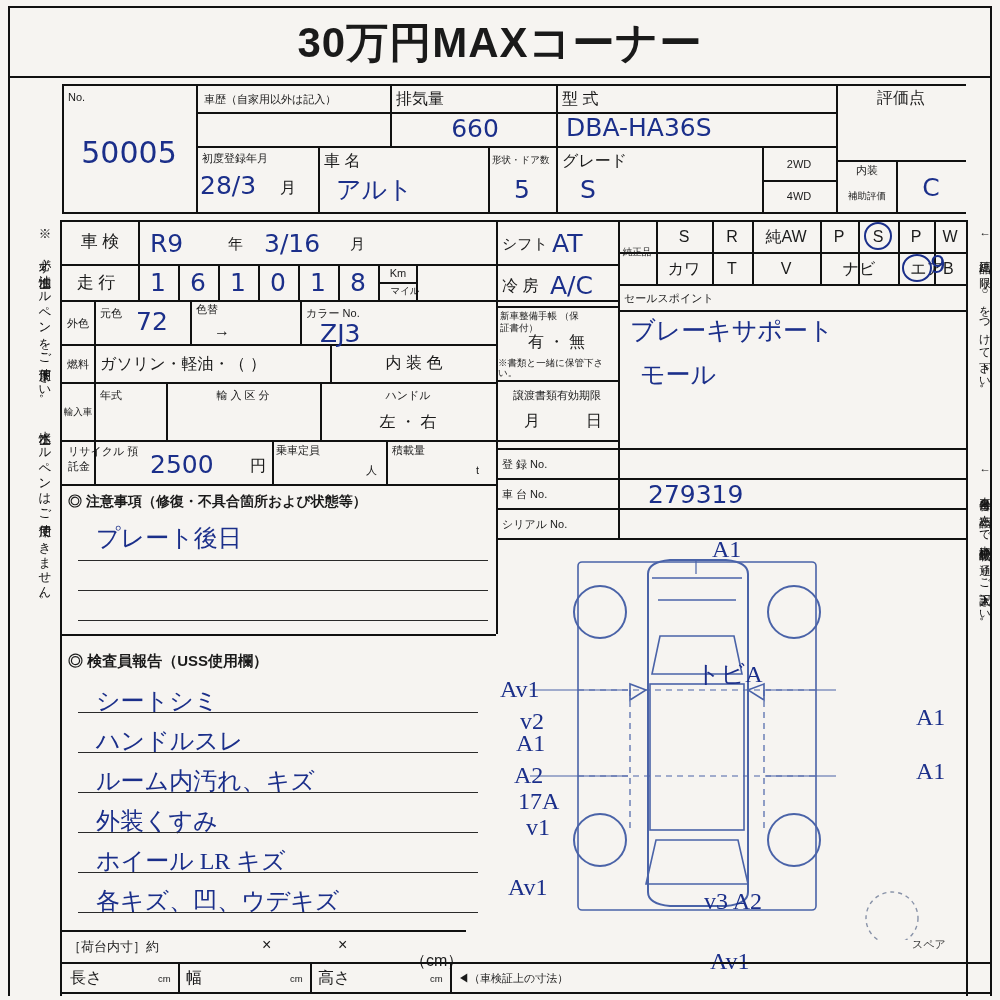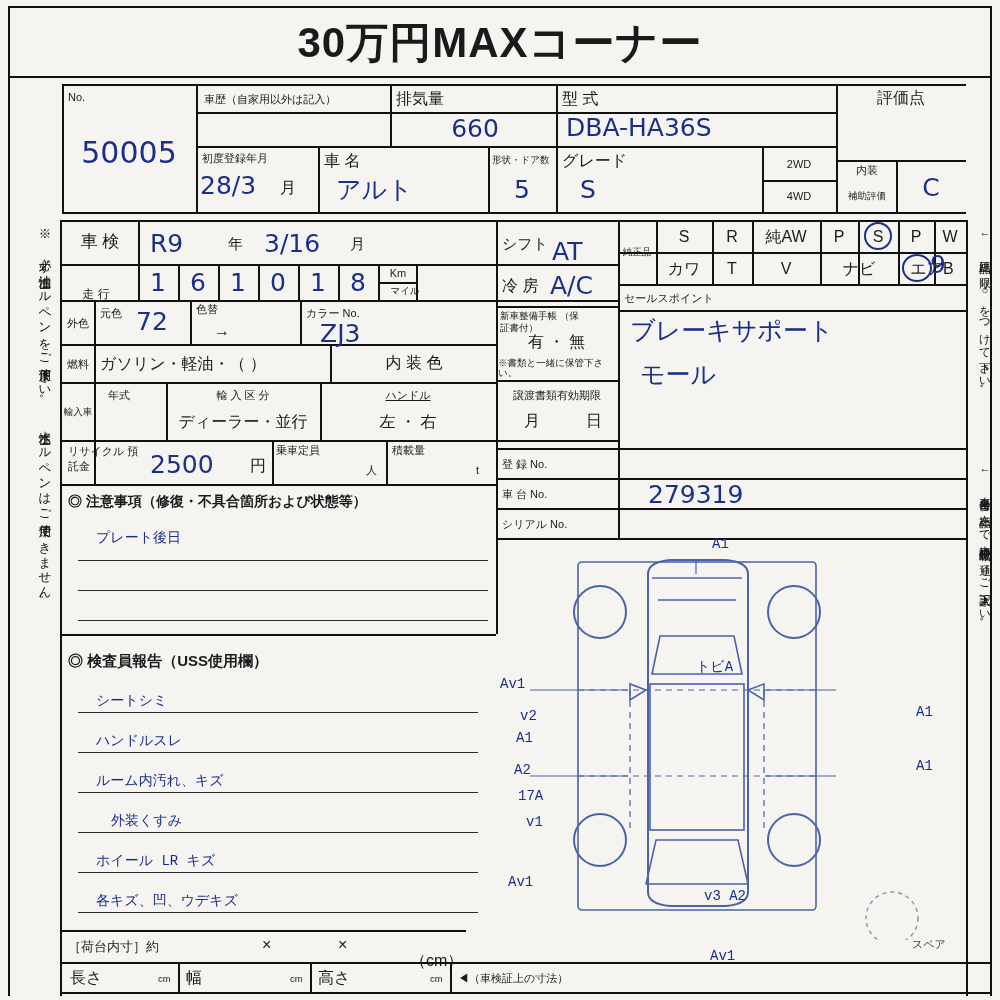--- a/index.html
+++ b/index.html
@@ -20,21 +20,21 @@
   .ln{position:absolute;background:#111;}
   .hline{height:2px;}
   .vline{width:2px;}
   .thin{background:#2a2a2a;}
   .lbl{font-size:16px;line-height:1.1;}
   .lbl-s{font-size:11px;line-height:1.1;}
   .lbl-xs{font-size:9.5px;line-height:1.05;}
   .ctr{display:flex;align-items:center;justify-content:center;text-align:center;}
   .lft{display:flex;align-items:center;}
   .hw{font-family:"DejaVu Sans", sans-serif;color:#1b2f8a;font-size:25px;}
-  .hw-s{font-family:Liberation Mono, monospace;color:#1b2f8a;font-size:14px;}
+  .hw-s{font-family:Liberation Serif, serif;color:#1b2f8a;font-size:24px;}
   .hw-b{font-family:"DejaVu Sans", sans-serif;color:#1b2f8a;font-size:30px;}
   .title{
     font-size:42px;font-weight:bold;letter-spacing:1px;
   }
   .vert{
     writing-mode:vertical-rl;text-orientation:upright;
     font-size:12.5px;line-height:1.25;letter-spacing:1px;
   }
   .circ{border:2px solid #1b2f8a;border-radius:50%;}
   .carwrap{position:absolute;}
@@ -120,21 +120,21 @@
   <div class="ln vline" style="left:94px;top:300px;height:184px;"></div>
   <div class="ln vline" style="left:138px;top:220px;height:80px;"></div>
   <div class="ln vline" style="left:496px;top:220px;height:414px;"></div>
 
   <div class="b ctr lbl" style="left:62px;top:226px;width:76px;height:32px;font-size:17px;">車 検</div>
   <div class="b lft hw" style="left:150px;top:226px;width:80px;height:34px;">R9</div>
   <div class="b lft lbl" style="left:228px;top:234px;width:30px;height:20px;font-size:15px;">年</div>
   <div class="b lft hw" style="left:264px;top:226px;width:90px;height:34px;">3/16</div>
   <div class="b lft lbl" style="left:350px;top:234px;width:30px;height:20px;font-size:15px;">月</div>
 
-  <div class="b ctr lbl" style="left:62px;top:268px;width:68px;height:30px;font-size:12px;margin-top:12px;">走 行</div>
+  <div class="b ctr lbl" style="left:62px;top:268px;width:68px;height:30px;font-size:17px;">走 行</div>
   <div class="ln vline" style="left:138px;top:264px;height:36px;"></div>
   <div class="ln vline" style="left:178px;top:264px;height:36px;"></div>
   <div class="ln vline" style="left:218px;top:264px;height:36px;"></div>
   <div class="ln vline" style="left:258px;top:264px;height:36px;"></div>
   <div class="ln vline" style="left:298px;top:264px;height:36px;"></div>
   <div class="ln vline" style="left:338px;top:264px;height:36px;"></div>
   <div class="ln vline" style="left:378px;top:264px;height:36px;"></div>
   <div class="b ctr hw" style="left:138px;top:266px;width:40px;height:32px;">1</div>
   <div class="b ctr hw" style="left:178px;top:266px;width:40px;height:32px;">6</div>
   <div class="b ctr hw" style="left:218px;top:266px;width:40px;height:32px;">1</div>
@@ -155,46 +155,45 @@
   <div class="ln vline" style="left:300px;top:300px;height:44px;"></div>
   <div class="b lft lbl-s" style="left:306px;top:304px;width:100px;height:18px;">カラー No.</div>
   <div class="b lft hw" style="left:320px;top:320px;width:120px;height:26px;">ZJ3</div>
 
   <div class="b ctr lbl-s" style="left:62px;top:348px;width:32px;height:32px;">燃料</div>
   <div class="b lft lbl" style="left:100px;top:350px;width:220px;height:28px;">ガソリン・軽油・（        ）</div>
   <div class="ln vline" style="left:330px;top:344px;height:38px;"></div>
   <div class="b ctr lbl" style="left:334px;top:348px;width:160px;height:30px;">内 装 色</div>
 
   <div class="b ctr lbl-xs" style="left:62px;top:386px;width:32px;height:52px;line-height:1.3;">輸入車</div>
-  <div class="b lft lbl-s" style="left:108px;top:386px;width:66px;height:18px;">年式</div>
+  <div class="b lft lbl-s" style="left:100px;top:386px;width:66px;height:18px;">年式</div>
   <div class="ln vline" style="left:166px;top:382px;height:58px;"></div>
   <div class="b ctr lbl-s" style="left:168px;top:386px;width:150px;height:18px;">輸 入 区 分</div>
-  <div class="b ctr lbl" style="left:168px;top:408px;width:150px;height:28px;">ディーラー・並行</div>
   <div class="ln vline" style="left:320px;top:382px;height:58px;"></div>
-  <div class="b ctr lbl-s" style="left:322px;top:386px;width:172px;height:18px;text-decoration:underline;">ハンドル</div>
+  <div class="b ctr lbl-s" style="left:322px;top:386px;width:172px;height:18px;">ハンドル</div>
   <div class="b ctr lbl" style="left:322px;top:408px;width:172px;height:28px;">左 ・ 右</div>
 
   <div class="b lbl-s" style="left:68px;top:444px;width:80px;height:38px;line-height:1.35;">リサイクル 預託金</div>
   <div class="b lft hw" style="left:150px;top:448px;width:90px;height:32px;">2500</div>
   <div class="b lft lbl" style="left:250px;top:456px;width:30px;height:20px;">円</div>
   <div class="ln vline" style="left:272px;top:440px;height:44px;"></div>
   <div class="b lft lbl-s" style="left:276px;top:442px;width:90px;height:16px;">乗車定員</div>
   <div class="b lbl-s" style="left:366px;top:464px;width:20px;height:16px;">人</div>
   <div class="ln vline" style="left:386px;top:440px;height:44px;"></div>
   <div class="b lft lbl-s" style="left:392px;top:442px;width:80px;height:16px;">積載量</div>
   <div class="b lbl-s" style="left:476px;top:464px;width:18px;height:16px;">t</div>
 
   <div class="ln vline" style="left:618px;top:220px;height:300px;"></div>
   <div class="ln hline" style="left:496px;top:264px;width:122px;"></div>
   <div class="ln hline" style="left:496px;top:306px;width:122px;"></div>
   <div class="ln hline" style="left:496px;top:380px;width:122px;"></div>
   <div class="ln hline" style="left:496px;top:440px;width:122px;"></div>
 
   <div class="b lft lbl" style="left:502px;top:232px;width:70px;height:24px;font-size:15px;">シフト</div>
-  <div class="b lft hw" style="left:552px;top:226px;width:64px;height:34px;margin-top:8px;">AT</div>
+  <div class="b lft hw" style="left:552px;top:226px;width:64px;height:34px;">AT</div>
 
   <div class="b lft lbl" style="left:502px;top:274px;width:70px;height:24px;font-size:16px;">冷 房</div>
   <div class="b lft hw" style="left:550px;top:268px;width:68px;height:34px;">A/C</div>
 
   <div class="b lbl-xs" style="left:500px;top:310px;width:84px;height:34px;line-height:1.3;">新車整備手帳 （保証書付）</div>
   <div class="b lft lbl" style="left:528px;top:330px;width:90px;height:24px;">有 ・ 無</div>
   <div class="b lbl-xs" style="left:498px;top:358px;width:118px;height:18px;color:#222;">※書類と一緒に保管下さい。</div>
 
   <div class="b ctr lbl-s" style="left:496px;top:384px;width:122px;height:22px;">譲渡書類有効期限</div>
   <div class="b lbl" style="left:524px;top:412px;width:30px;height:22px;">月</div>
@@ -252,21 +251,21 @@
   <div class="b lft lbl" style="left:68px;top:490px;width:420px;height:24px;font-size:14px;font-weight:bold;">◎ 注意事項（修復・不具合箇所および状態等）</div>
   <div class="ln hline thin" style="left:78px;top:560px;width:410px;height:1px;"></div>
   <div class="ln hline thin" style="left:78px;top:590px;width:410px;height:1px;"></div>
   <div class="ln hline thin" style="left:78px;top:620px;width:410px;height:1px;"></div>
   <div class="b lft hw-s" style="left:96px;top:522px;width:380px;height:32px;">プレート後日</div>
 
   <div class="b lft hw-s" style="left:96px;top:686px;width:390px;height:30px;">シートシミ</div>
   <div class="b lft lbl" style="left:68px;top:648px;width:420px;height:26px;font-size:15px;font-weight:bold;">◎ 検査員報告（USS使用欄）</div>
   <div class="b lft hw-s" style="left:96px;top:726px;width:390px;height:30px;">ハンドルスレ</div>
   <div class="b lft hw-s" style="left:96px;top:766px;width:390px;height:30px;">ルーム内汚れ、キズ</div>
-  <div class="b lft hw-s" style="left:111px;top:806px;width:390px;height:30px;">外装くすみ</div>
+  <div class="b lft hw-s" style="left:96px;top:806px;width:390px;height:30px;">外装くすみ</div>
   <div class="b lft hw-s" style="left:96px;top:846px;width:390px;height:30px;">ホイール LR キズ</div>
   <div class="b lft hw-s" style="left:96px;top:886px;width:390px;height:30px;">各キズ、凹、ウデキズ</div>
   <div class="ln hline thin" style="left:78px;top:712px;width:400px;height:1px;"></div>
   <div class="ln hline thin" style="left:78px;top:752px;width:400px;height:1px;"></div>
   <div class="ln hline thin" style="left:78px;top:792px;width:400px;height:1px;"></div>
   <div class="ln hline thin" style="left:78px;top:832px;width:400px;height:1px;"></div>
   <div class="ln hline thin" style="left:78px;top:872px;width:400px;height:1px;"></div>
   <div class="ln hline thin" style="left:78px;top:912px;width:400px;height:1px;"></div>
 
   <div class="carwrap" style="left:500px;top:540px;width:466px;height:400px;">

